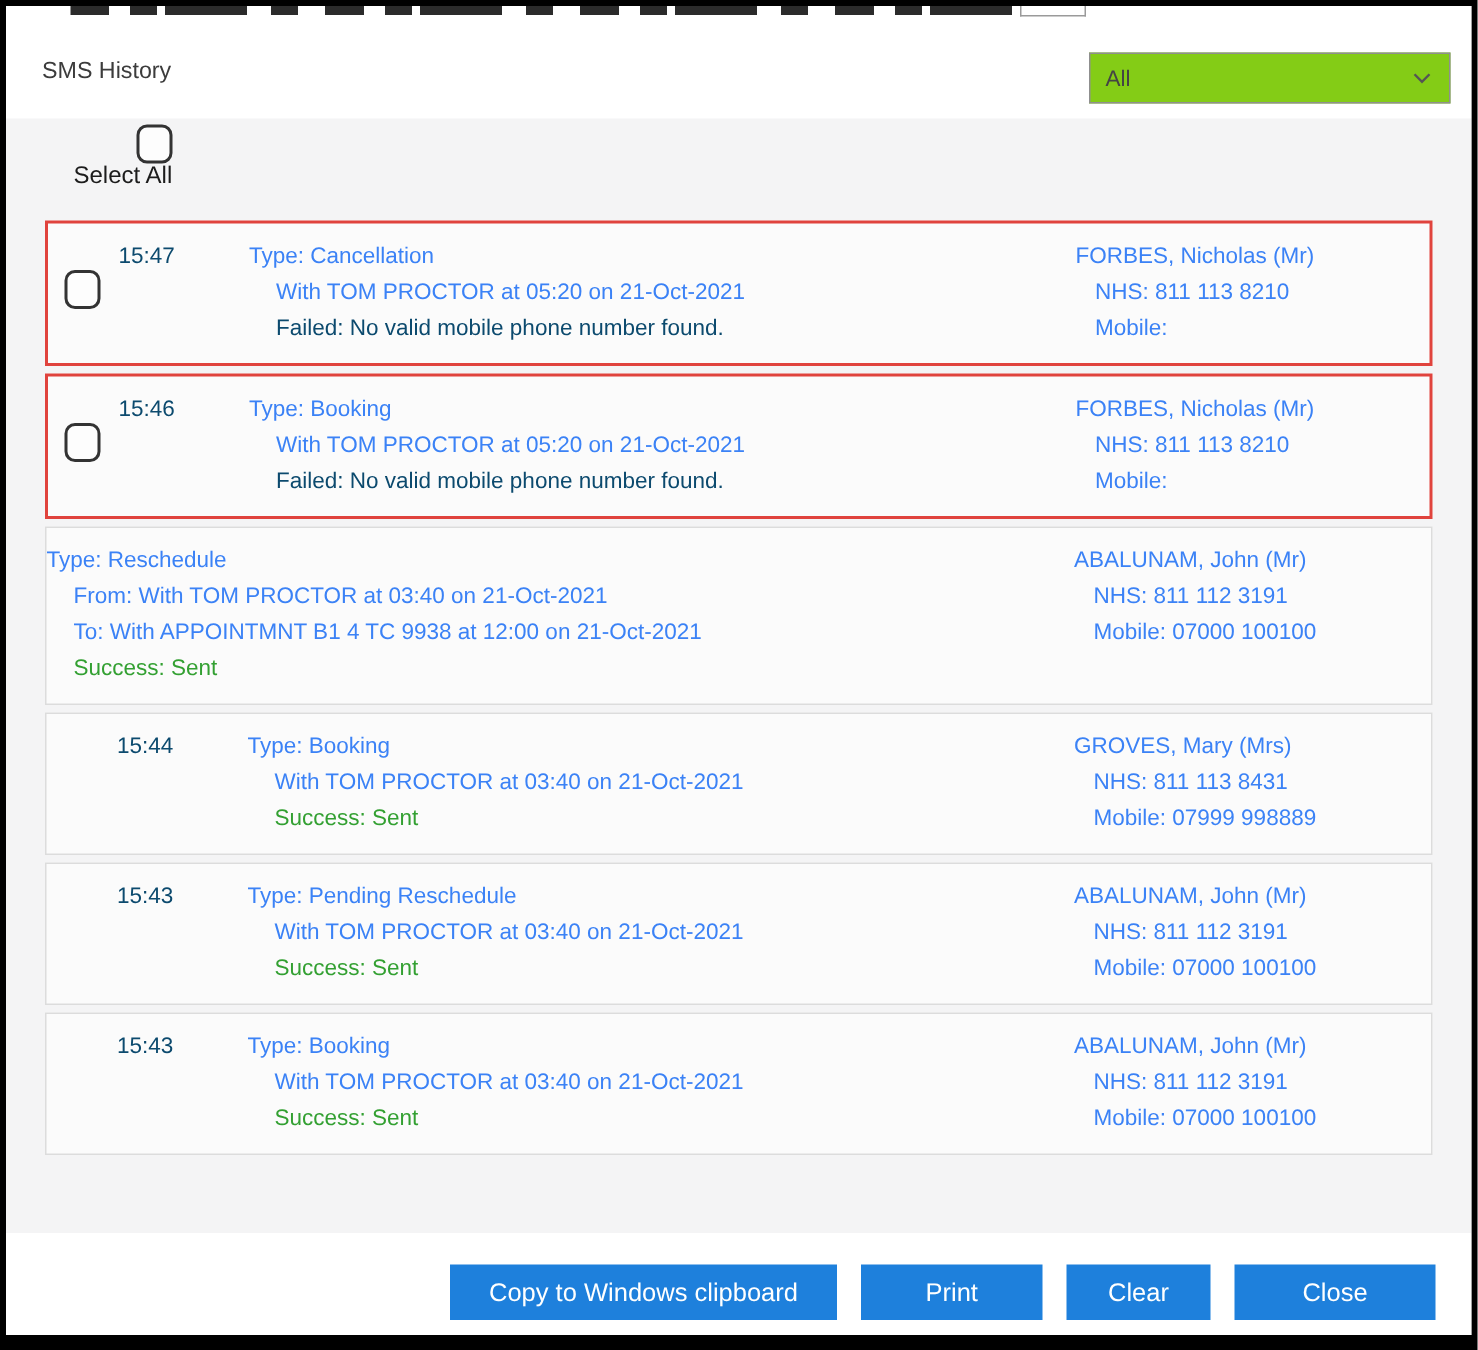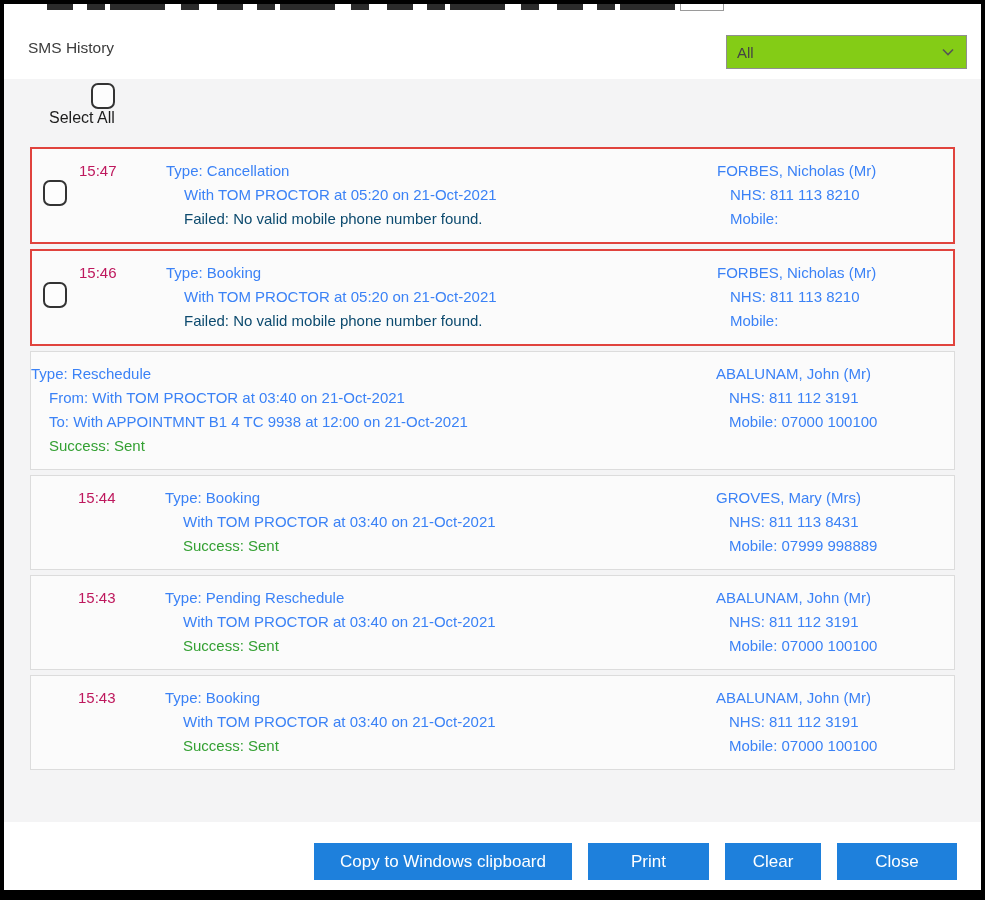--- a/index.html
+++ b/index.html
@@ -50,42 +50,42 @@
 
   .record-list { position:absolute; left:26px; right:26px; top:68px; display:flex; flex-direction:column; gap:5px; }
 
   .record {
     position:relative; background:#fbfbfb; border:1px solid #dcdcdc;
     padding:10px 0 11px 0; min-height:92px;
   }
   .record.alert { border:2px solid #e0433d; }
   .record .checkbox-slot { position:absolute; left:11px; top:31px; }
   .record .row-flex { display:flex; }
-  .record .time { margin-left:47px; width:87px; font-size:15px; color:#be185d; line-height:24px; }
+  .record .time { margin-left:47px; width:87px; font-size:15px; color:#0c4a6e; line-height:24px; }
   .record .lines { flex:1; }
   .line { font-size:15px; color:#3b82f6; line-height:24px; }
   .line.indent-1 { padding-left:18px; }
   .line.failed { color:#0c4a6e; }
   .line.success { color:#33a032; }
   .patient {
     position:absolute; left:685px; top:10px; font-size:15px; color:#3b82f6; line-height:24px;
   }
   .patient .p-sub { padding-left:13px; }
 
   
   .footer { flex:0 0 68px; background:#fff; display:flex; justify-content:flex-end; align-items:flex-start; padding:21px 24px 0 0; gap:16px; }
   .btn {
     background:#1e80dc; color:#fff; border:none; font-family:"Liberation Sans", sans-serif;
     font-size:17px; height:37px; display:flex; align-items:center; justify-content:center;
     cursor:pointer;
   }
   .btn-copy { width:258px; }
   .btn-print { width:121px; }
   .btn-clear { width:96px;text-align:right; }
-  .btn-close { width:120px; }
+  .btn-close { width:134px; }
 </style>
 </head>
 <body>
 
 <div class="dialog">
 
   <div class="top-fragments">
     <div class="dashes"></div>
     <div class="box-fragment"></div>
   </div>

